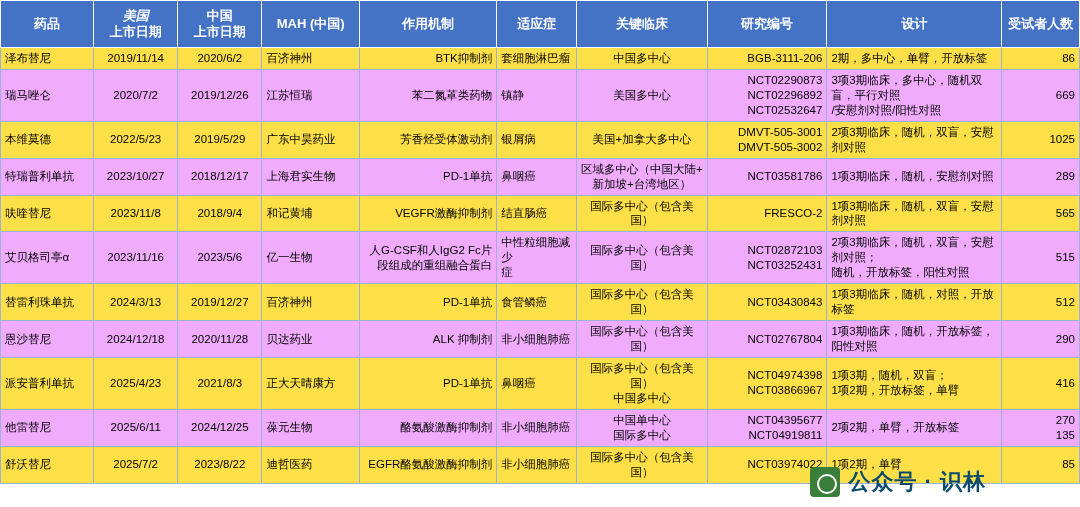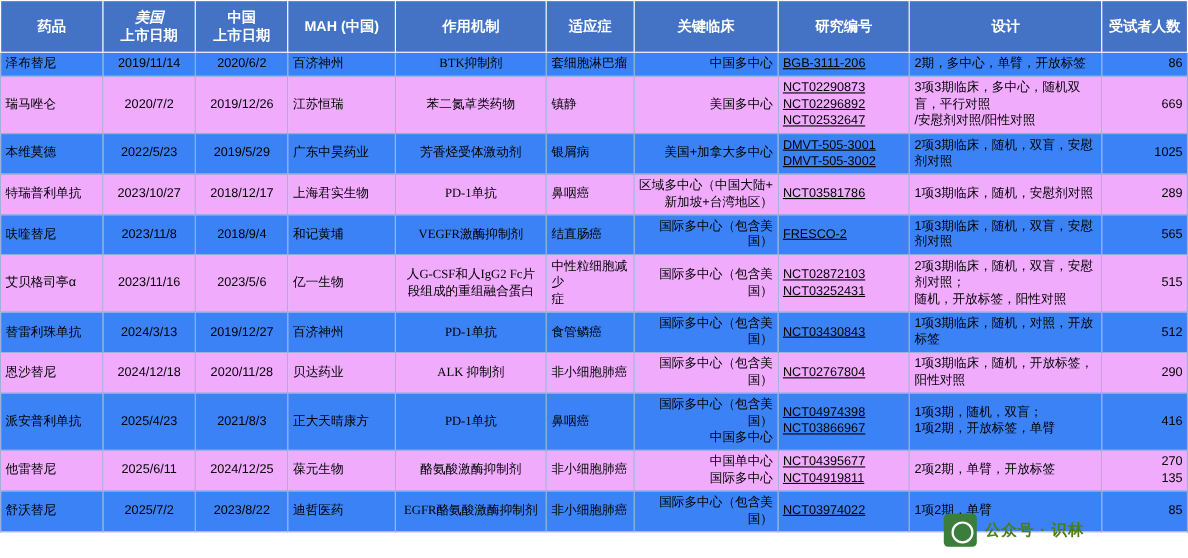--- a/index.html
+++ b/index.html
@@ -37,32 +37,32 @@
   }
   table.drug-table td {
     border: 1px solid #9db2d6;
     font-size: 11.5px;
     color: #000000;
     vertical-align: middle;
     padding: 3px 4px;
     line-height: 1.3;
   }
   tr.row-even td {
-    background: #3b82f6;
+    background: #fde047;
   }
   tr.row-odd td {
     background: #f0abfc;
   }
   td.c-name { text-align: left; padding-left: 6px; }
   td.c-usdate, td.c-cndate { text-align: center; }
   td.c-mah { text-align: left; padding-left: 6px; }
-  td.c-moa { text-align: center; padding-left: 6px; font-family: Liberation Serif, serif; }
+  td.c-moa { text-align: right; padding-left: 6px; }
   td.c-ind { text-align: left; padding-left: 6px; }
-  td.c-key { text-align: right; padding-left: 6px; margin-top: 28px; }
-  td.c-reg { text-align: left; padding-left: 6px; text-decoration: underline; }
+  td.c-key { text-align: center; padding-left: 6px; margin-top: 28px; }
+  td.c-reg { text-align: right; padding-left: 6px; }
   td.c-design { text-align: left; padding-left: 6px; }
   td.c-n { text-align: right; padding-left: 6px; }
 
   .multiline span { display: block; }
 
   
   #watermark {
     position: absolute;
     right: 16px;
     bottom: 10px;
@@ -82,23 +82,23 @@
     content: "";
     position: absolute;
     left: 7px;
     top: 7px;
     width: 16px;
     height: 16px;
     border: 2px solid #ffffff;
     border-radius: 50%;
   }
   #watermark .wm-text {
-    font-size: 14px;
+    font-size: 22px;
     font-weight: bold;
-    color: #4d7c0f;
+    color: #0c4a6e;
     letter-spacing: 1px;
   }
 </style>
 </head>
 <body>
 
 <div id="table-wrap">
   <table class="drug-table">
     <colgroup id="colgroup">
         <col style="width: 84px;">

